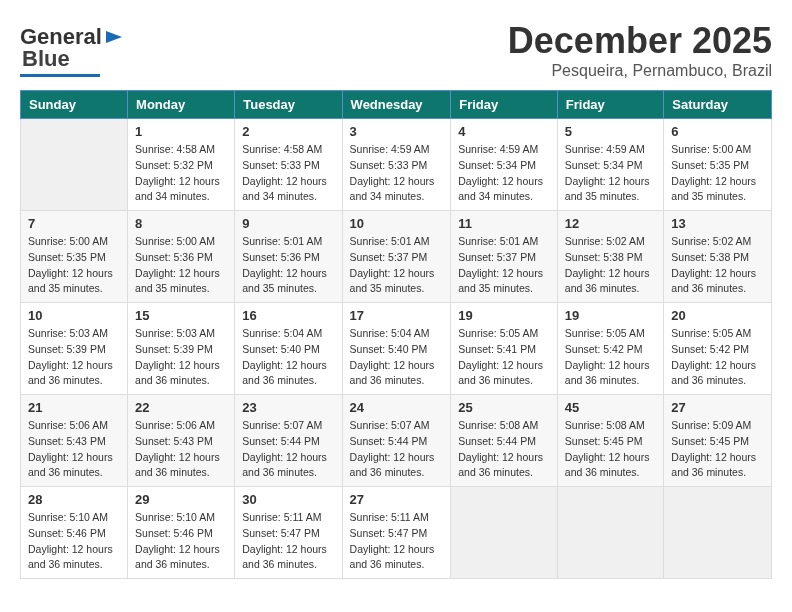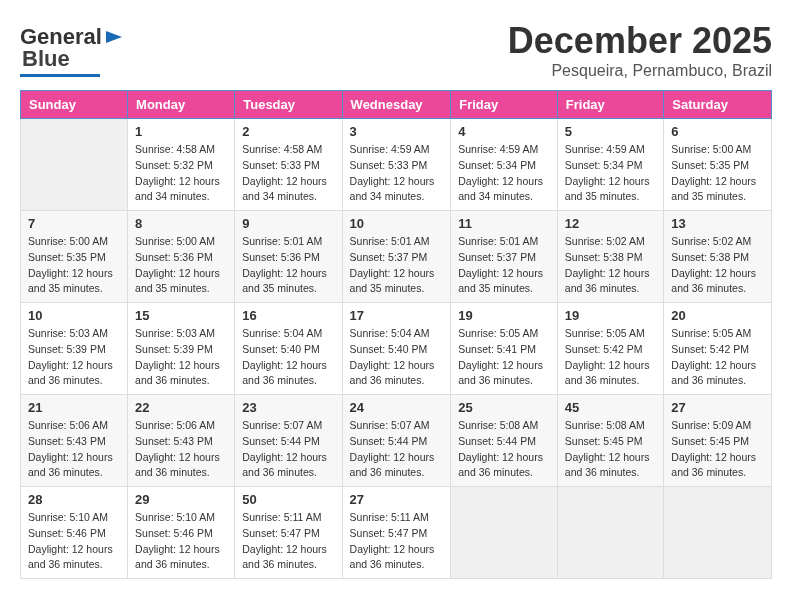--- a/index.html
+++ b/index.html
@@ -33,21 +33,21 @@
     .location-title {
       font-size: 16px;
       color: #555;
     }
     .calendar {
       width: 100%;
       border-collapse: collapse;
       border: 1px solid #ccc;
     }
     .calendar th {
-      background: #ec4899;
+      background: #0f766e;
       color: #fff;
       text-align: left;
       padding: 6px 8px;
       font-size: 13px;
       border: 1px solid #5090cc;
     }
     .calendar td {
       vertical-align: top;
       padding: 5px 7px;
       border: 1px solid #ddd;
@@ -346,21 +346,21 @@
         </td>
         <td>
           <span class="day-num">29</span>
         <div class="day-info">
           <span>Sunrise: 5:10 AM</span><br>
           <span>Sunset: 5:46 PM</span><br>
           <span>Daylight: 12 hours and 36 minutes.</span>
         </div>
         </td>
         <td>
-          <span class="day-num">50</span>
+          <span class="day-num">30</span>
         <div class="day-info">
           <span>Sunrise: 5:11 AM</span><br>
           <span>Sunset: 5:47 PM</span><br>
           <span>Daylight: 12 hours and 36 minutes.</span>
         </div>
         </td>
         <td>
           <span class="day-num">27</span>
         <div class="day-info">
           <span>Sunrise: 5:11 AM</span><br>

